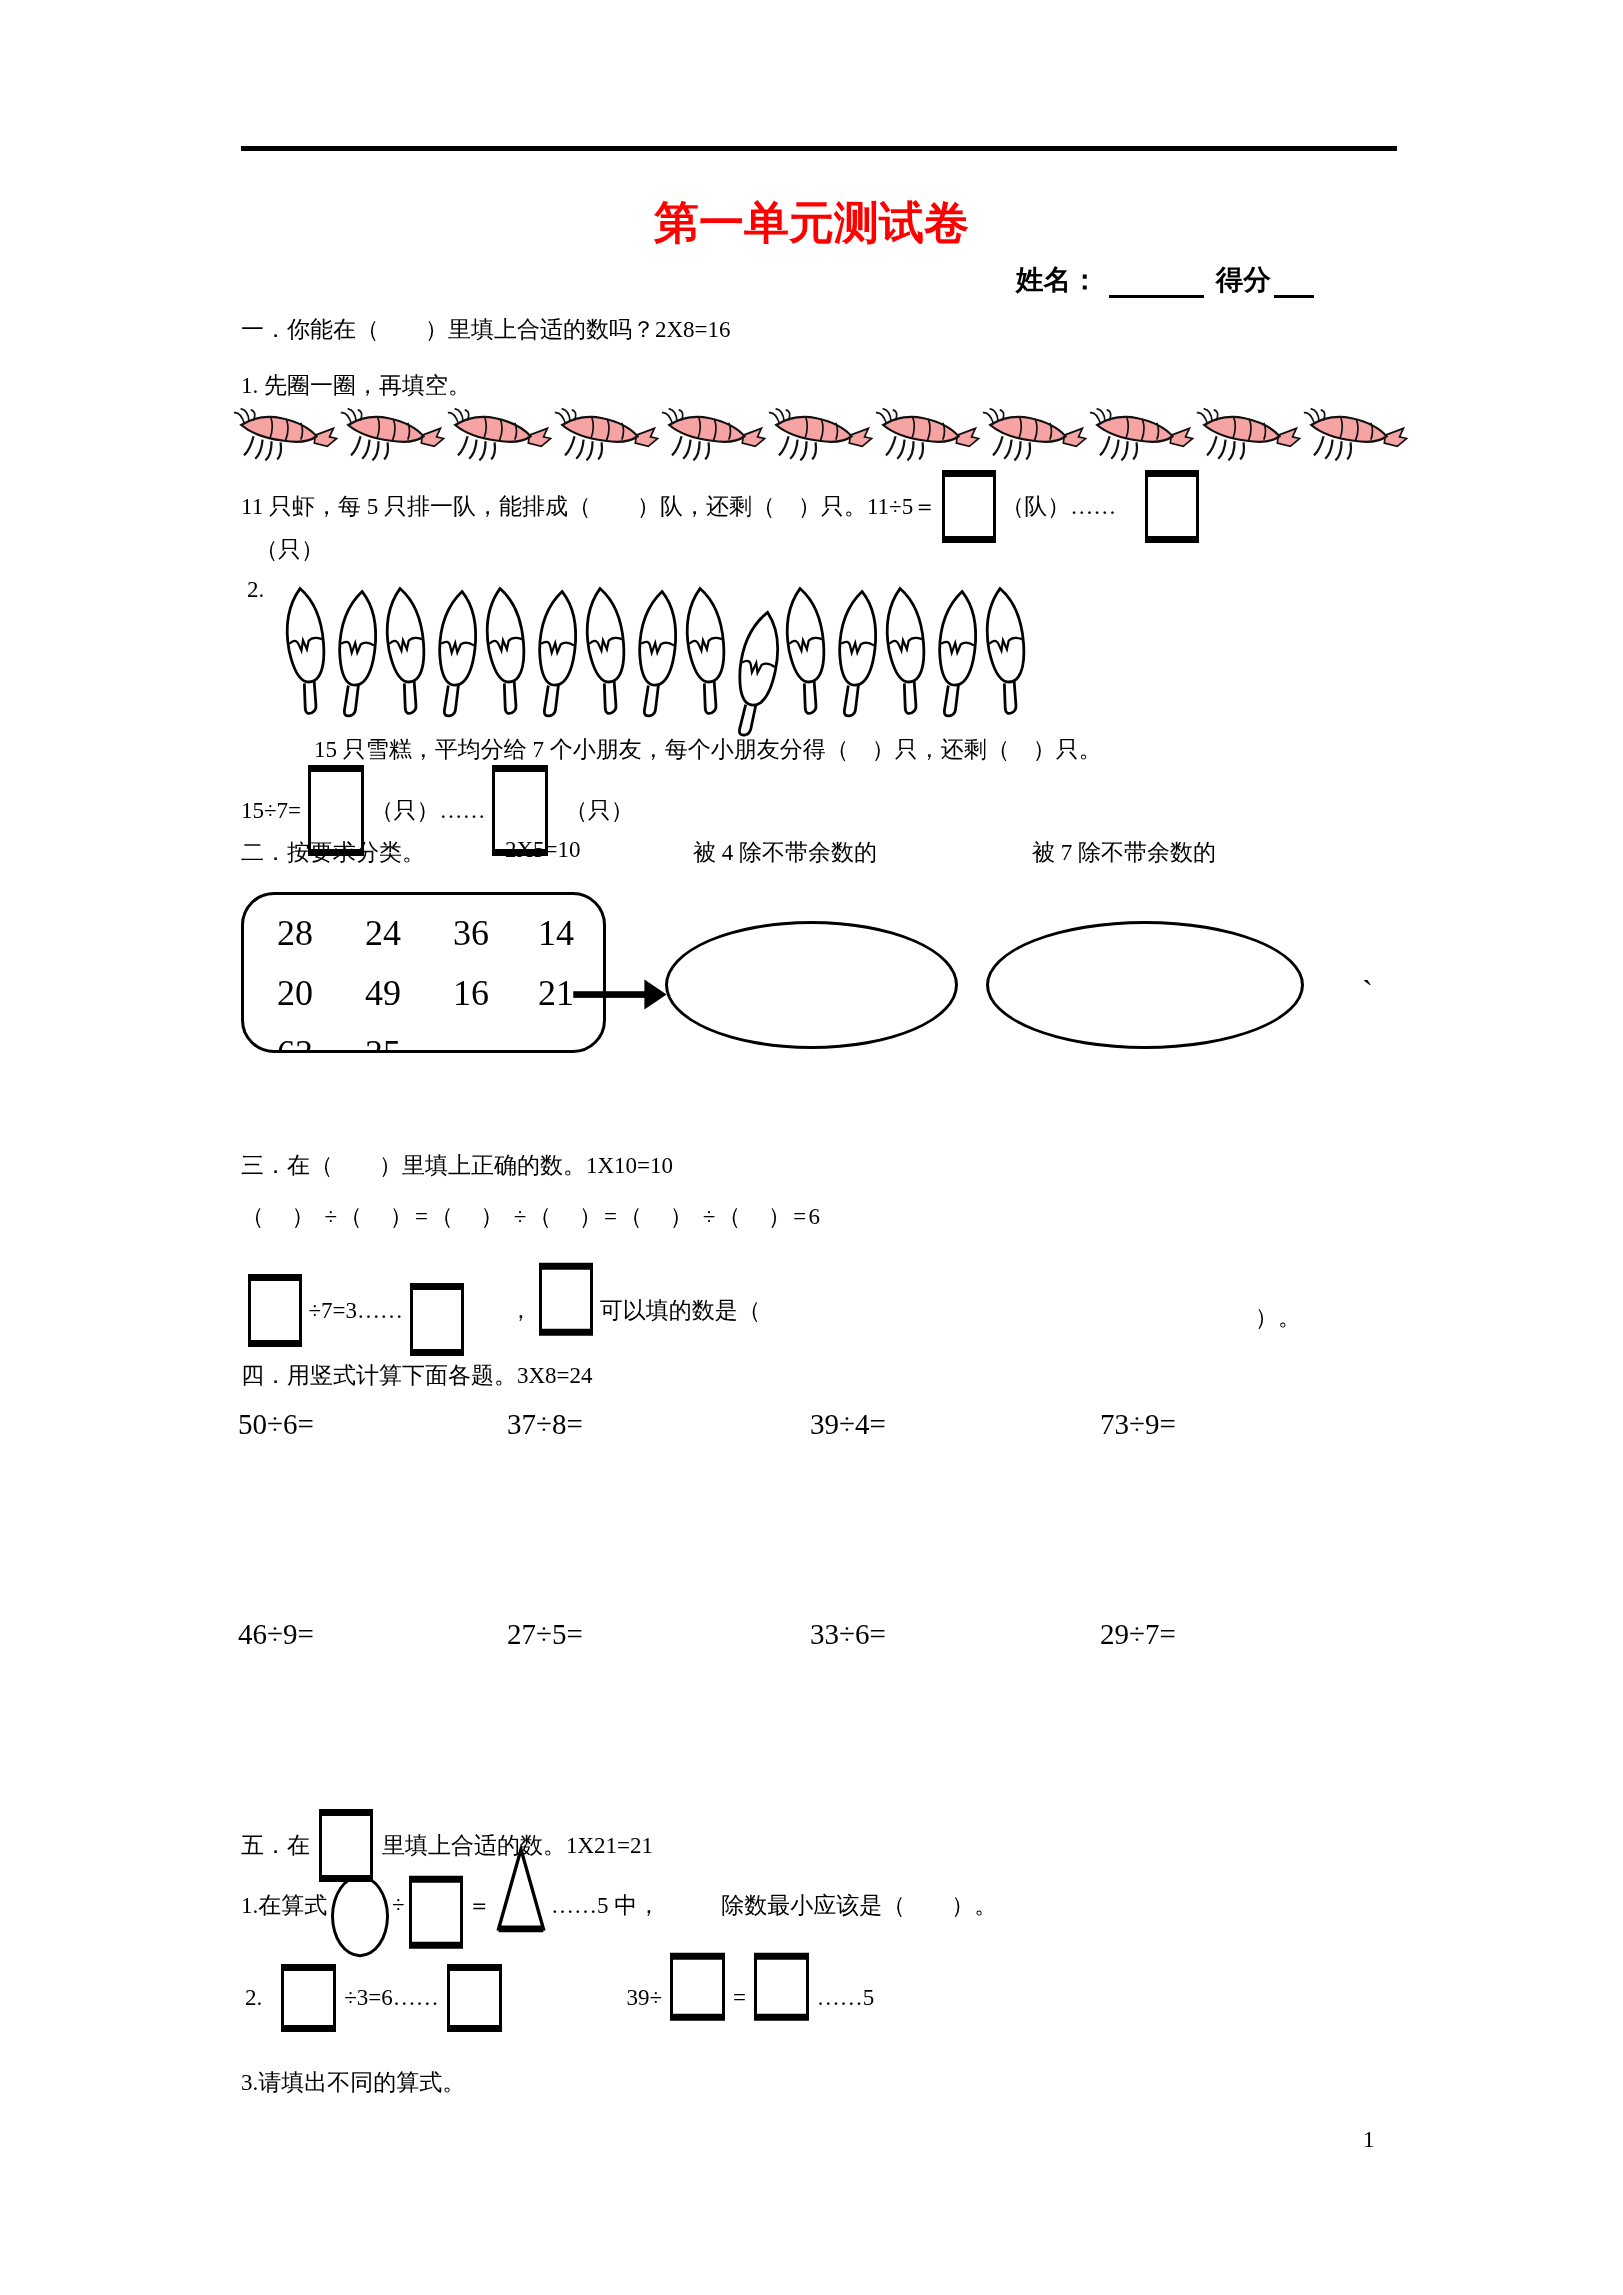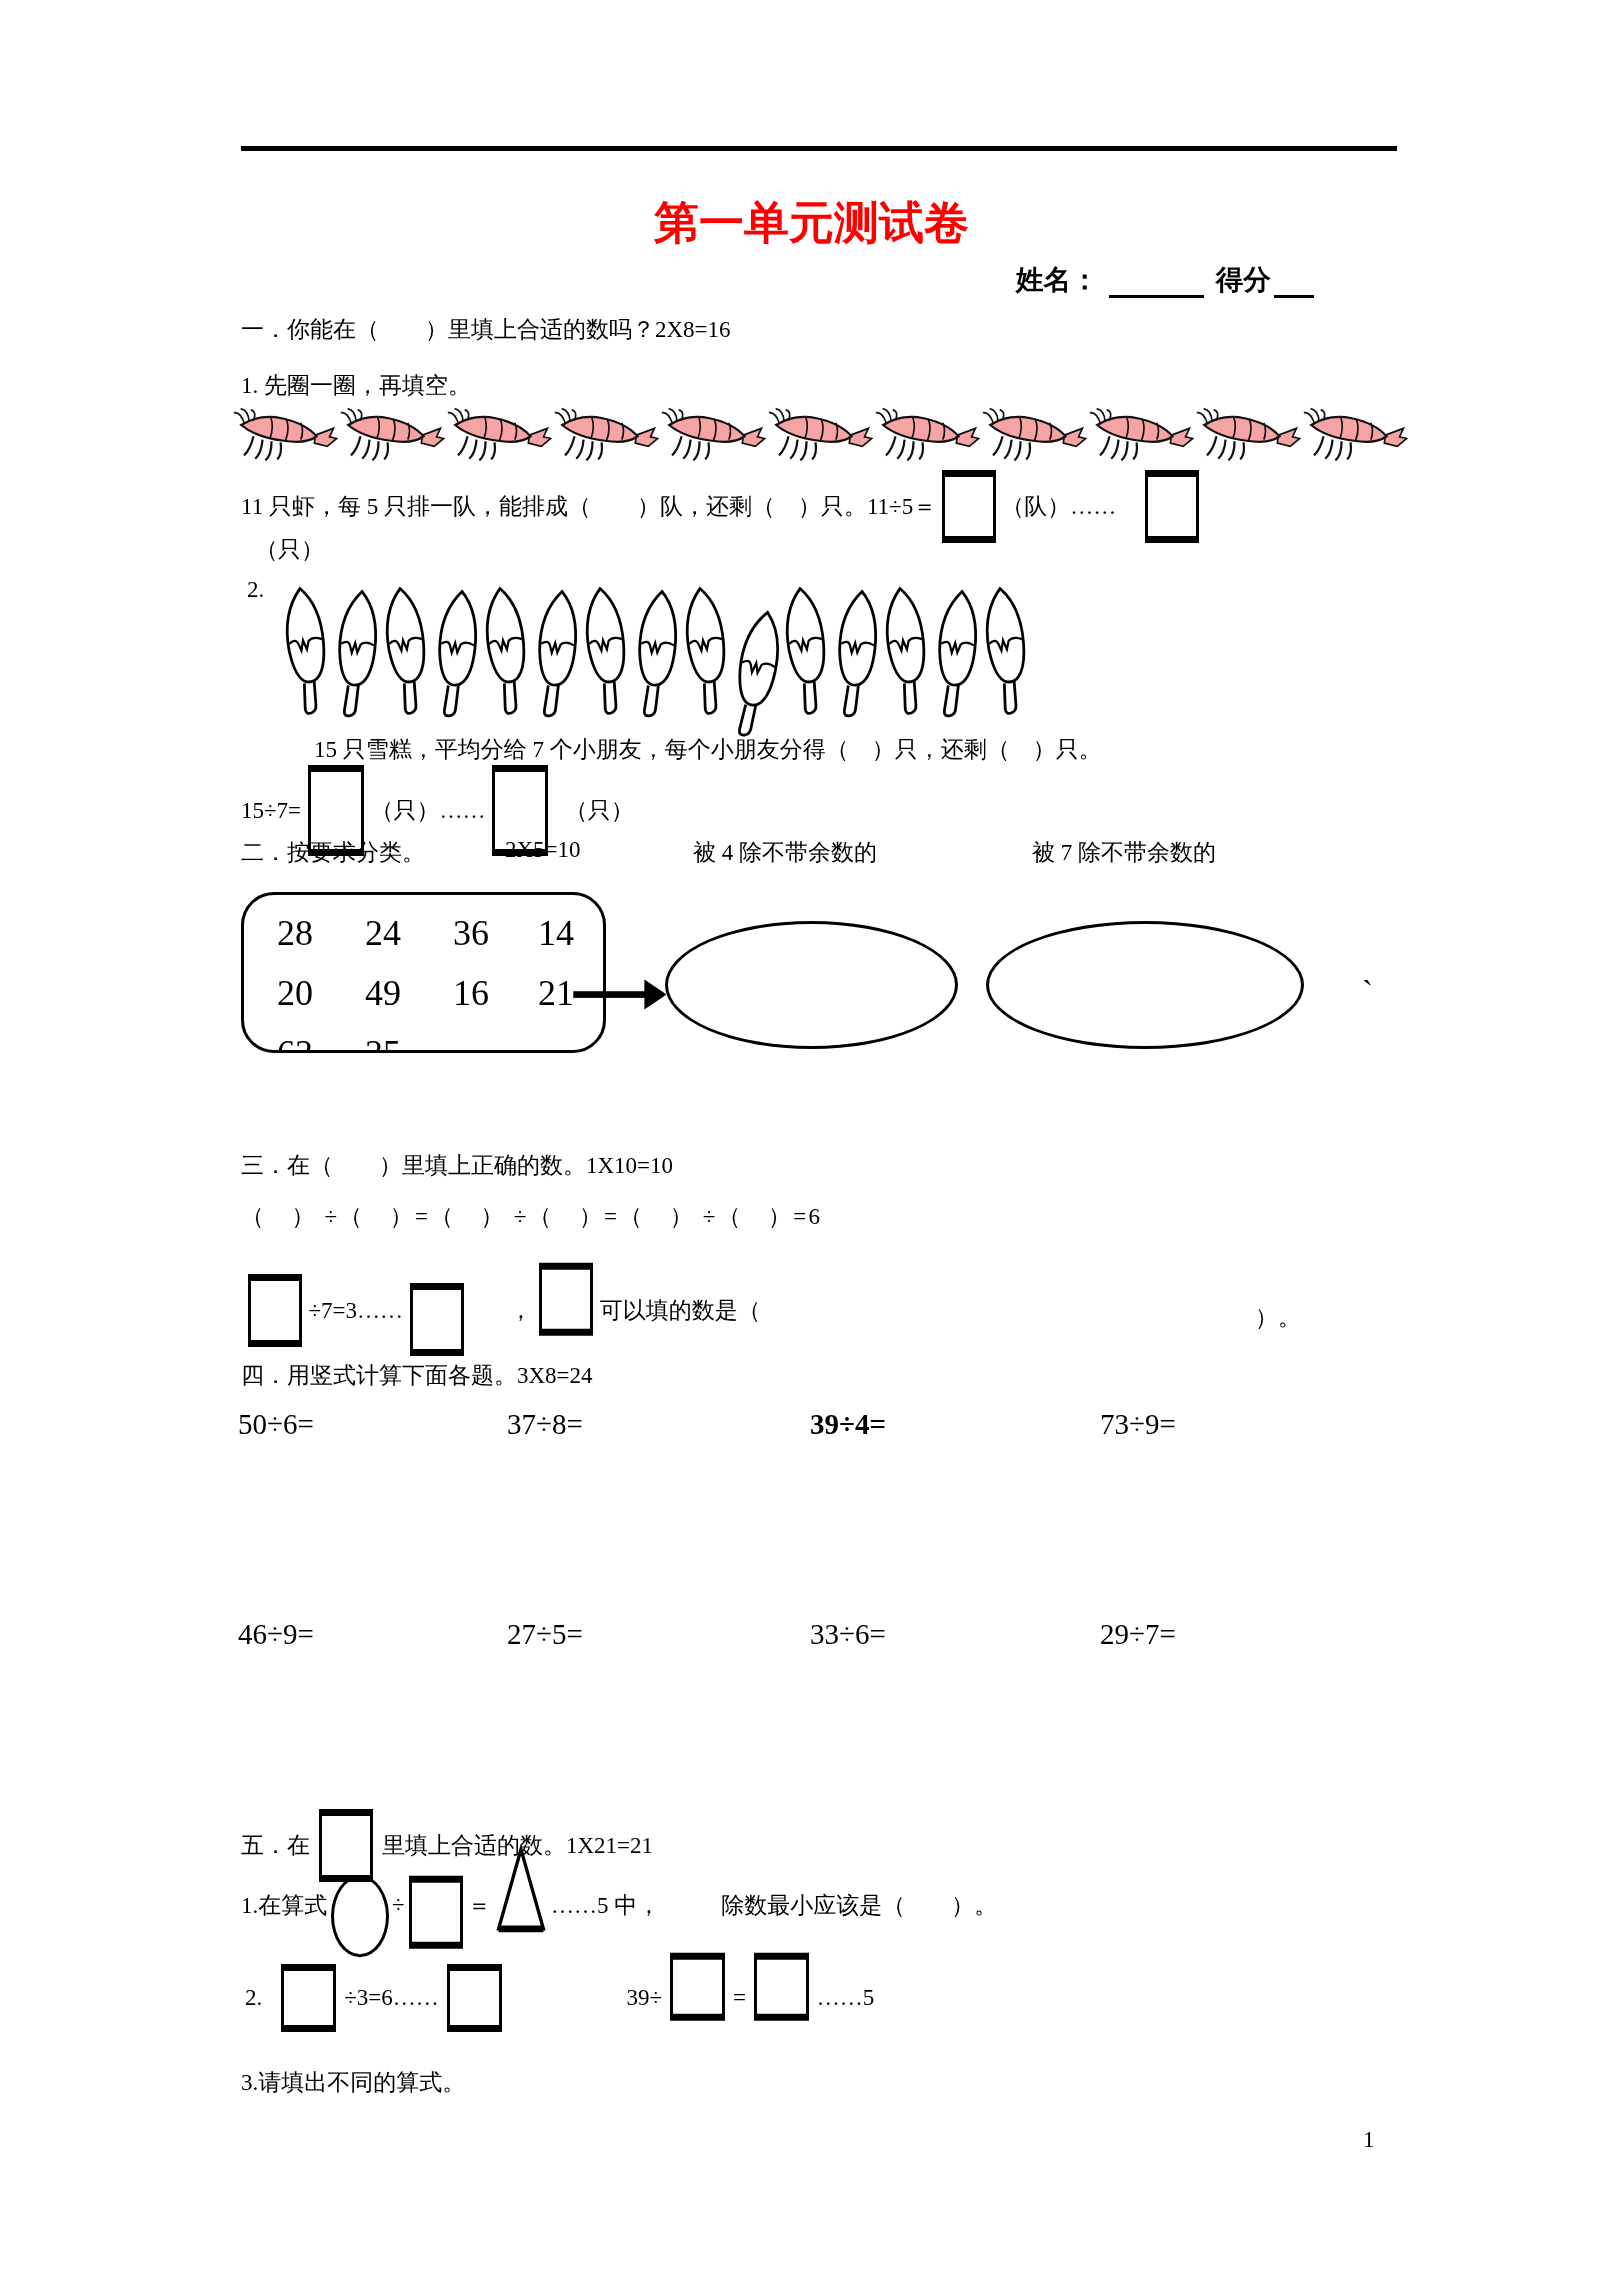--- a/index.html
+++ b/index.html
@@ -354,21 +354,21 @@
     <span style="margin-left:39px">，</span>
     <span class="abox up"></span>
     <span>可以填的数是（</span>
   </div>
   <div class="abs txt s3-close">）。</div>
 
   <div class="abs txt s4-heading">四．用竖式计算下面各题。3X8=24</div>
   <div class="abs div-row row1">
       <span class="div-item" style="left: 238px;">50÷6=</span>
       <span class="div-item" style="left: 507px;">37÷8=</span>
-      <span class="div-item" style="left: 810px; font-weight: bold;">39÷4=</span>
+      <span class="div-item" style="left: 810px;">39÷4=</span>
       <span class="div-item" style="left: 1100px;">73÷9=</span>
     </div>
   <div class="abs div-row row2">
       <span class="div-item" style="left: 238px;">46÷9=</span>
       <span class="div-item" style="left: 507px;">27÷5=</span>
       <span class="div-item" style="left: 810px;">33÷6=</span>
       <span class="div-item" style="left: 1100px;">29÷7=</span>
     </div>
 
   <div class="abs txt flexline s5-heading">

